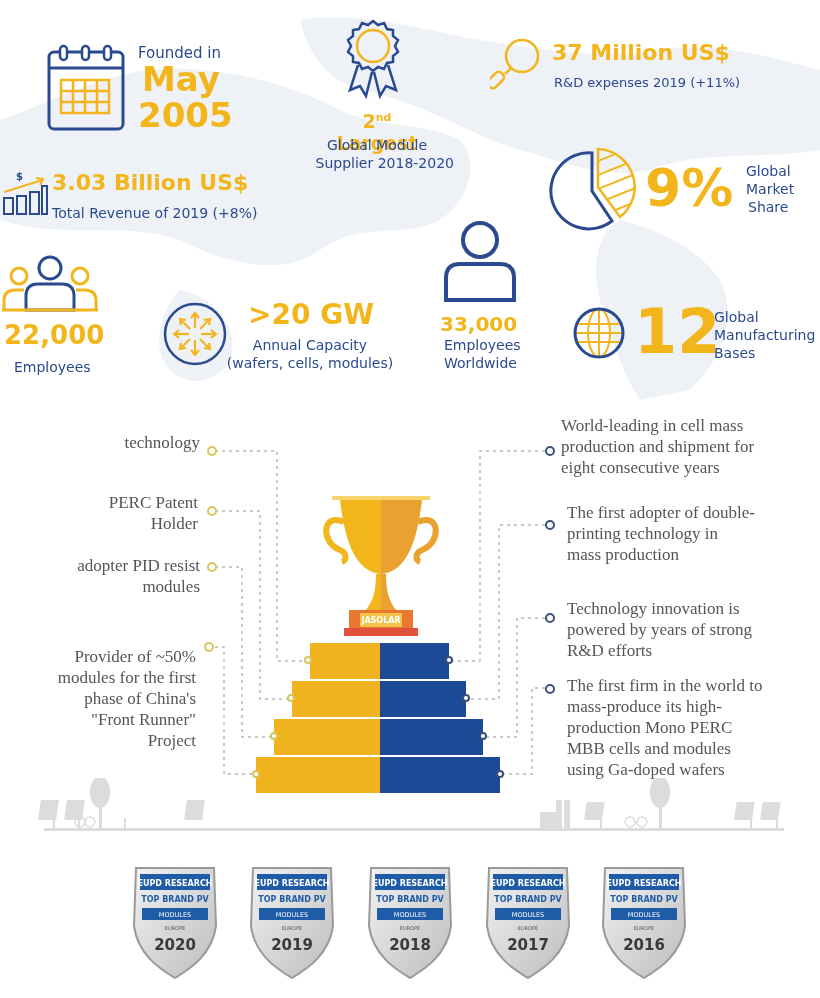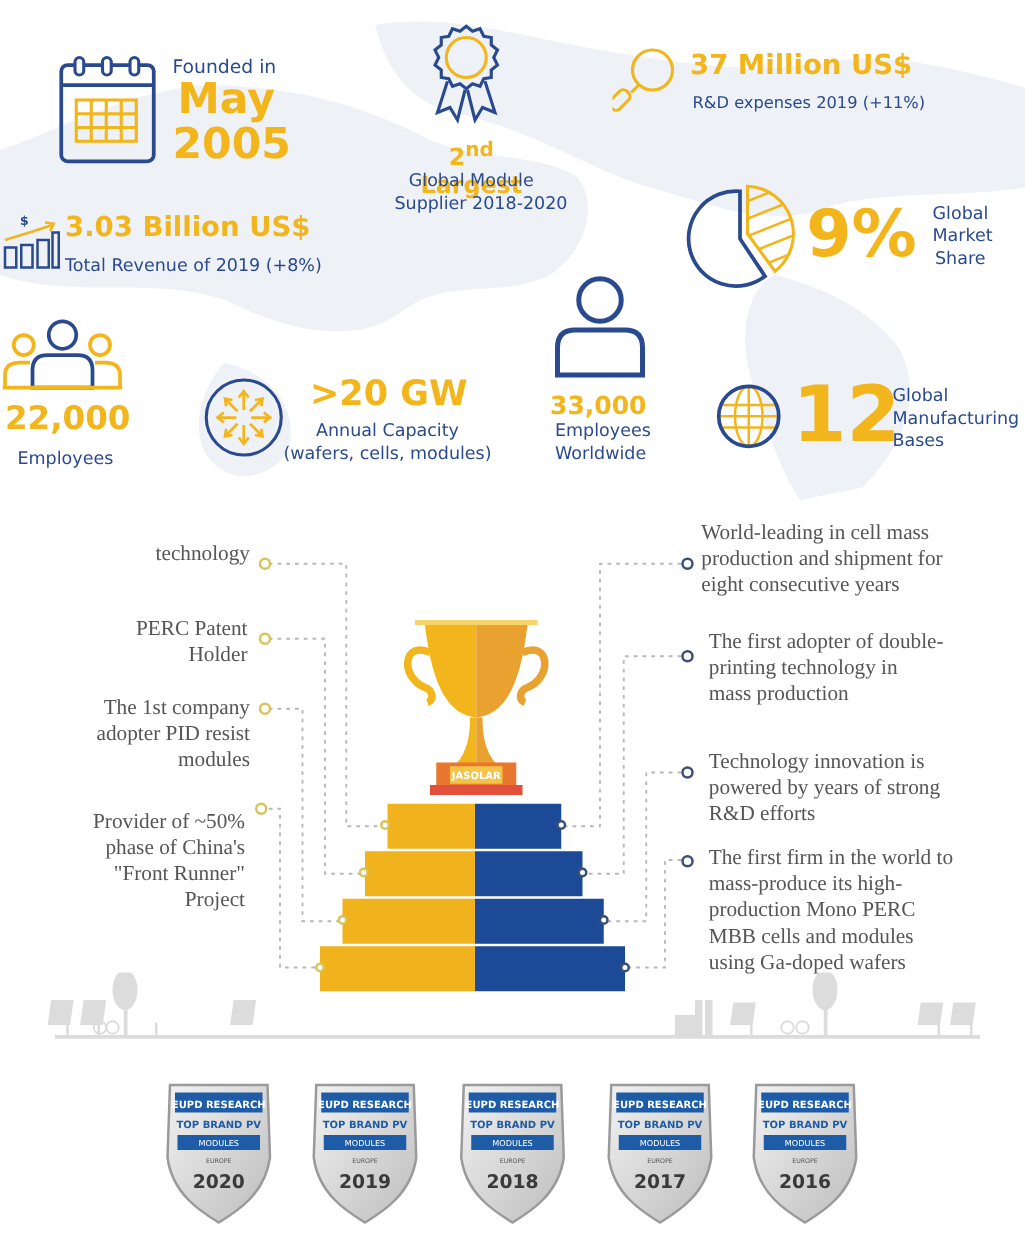--- a/index.html
+++ b/index.html
@@ -49,21 +49,21 @@
   <div class="abs big yellow" style="left:138px;top:96px;font-size:34px;line-height:38px">2005</div>
 </div>
 
 <div>
   <svg class="abs" style="left:340px;top:18px;width:66px;height:86px" viewBox="0 0 66 86">
     <path d="M33 3 L38 7 L44 5 L47 11 L53 12 L53 18 L58 22 L55 28 L58 34 L53 38 L53 44 L47 45 L44 51 L38 49 L33 53 L28 49 L22 51 L19 45 L13 44 L13 38 L8 34 L11 28 L8 22 L13 18 L13 12 L19 11 L22 5 L28 7 Z" fill="none" stroke="#2a4a8f" stroke-width="2.5"></path>
     <circle cx="33" cy="28" r="16" fill="none" stroke="#f2b51c" stroke-width="2.5"></circle>
     <path d="M18 47 L10 72 L20 68 L26 78 L32 54" fill="none" stroke="#2a4a8f" stroke-width="2.5"></path>
     <path d="M48 47 L56 72 L46 68 L40 78 L34 54" fill="none" stroke="#2a4a8f" stroke-width="2.5"></path>
   </svg>
-  <div class="abs big yellow" style="left:322px;top:110px;width:110px;text-align:center;font-size:19px"><span>2</span><sup style="font-size:16px">nd</sup> <span>Largest</span></div>
+  <div class="abs big yellow" style="left:322px;top:110px;width:110px;text-align:center;font-size:19px"><span>2</span><sup style="font-size:11px">nd</sup> <span>Largest</span></div>
   <div class="abs lbl" style="left:300px;top:136px;width:154px;text-align:center">Global Module</div>
   <div class="abs lbl" style="left:300px;top:154px;width:154px;text-align:right">Supplier 2018-2020</div>
 </div>
 
 <div>
   <svg class="abs" style="left:490px;top:36px;width:52px;height:56px" viewBox="0 0 52 56">
     <circle cx="32" cy="20" r="16" fill="none" stroke="#f2b51c" stroke-width="2.5"></circle>
     <line x1="21" y1="32" x2="15" y2="38" stroke="#f2b51c" stroke-width="2.5"></line>
     <rect x="2" y="38" width="10" height="18" rx="4" transform="rotate(45 10 44)" fill="none" stroke="#f2b51c" stroke-width="2.5"></rect>
   </svg>
@@ -198,27 +198,27 @@
   <div class="abs feat r" style="left:20px;top:432px;width:180px">
       <div>technology</div>
   </div>
   <div class="dot y" style="left:207px;top:446px"></div>
   <div class="abs feat r" style="left:20px;top:492px;width:178px">
     <div>PERC Patent</div>
       <div>Holder</div>
   </div>
   <div class="dot y" style="left:207px;top:506px"></div>
   <div class="abs feat r" style="left:10px;top:555px;width:190px">
-    <div>The 1st company</div>
       <div>adopter PID resist</div>
       <div>modules</div>
   </div>
   <div class="dot y" style="left:207px;top:562px"></div>
   <div class="abs feat r" style="left:10px;top:646px;width:186px">
     <div>Provider of ~50%</div>
+      <div>modules for the first</div>
       <div>phase of China's</div>
       <div>"Front Runner"</div>
       <div>Project</div>
   </div>
   <div class="dot y" style="left:204px;top:642px"></div>
 </div>
 
 <div>
   <div class="dot b" style="left:545px;top:446px"></div>
   <div class="abs feat" style="left:561px;top:415px;width:250px">

